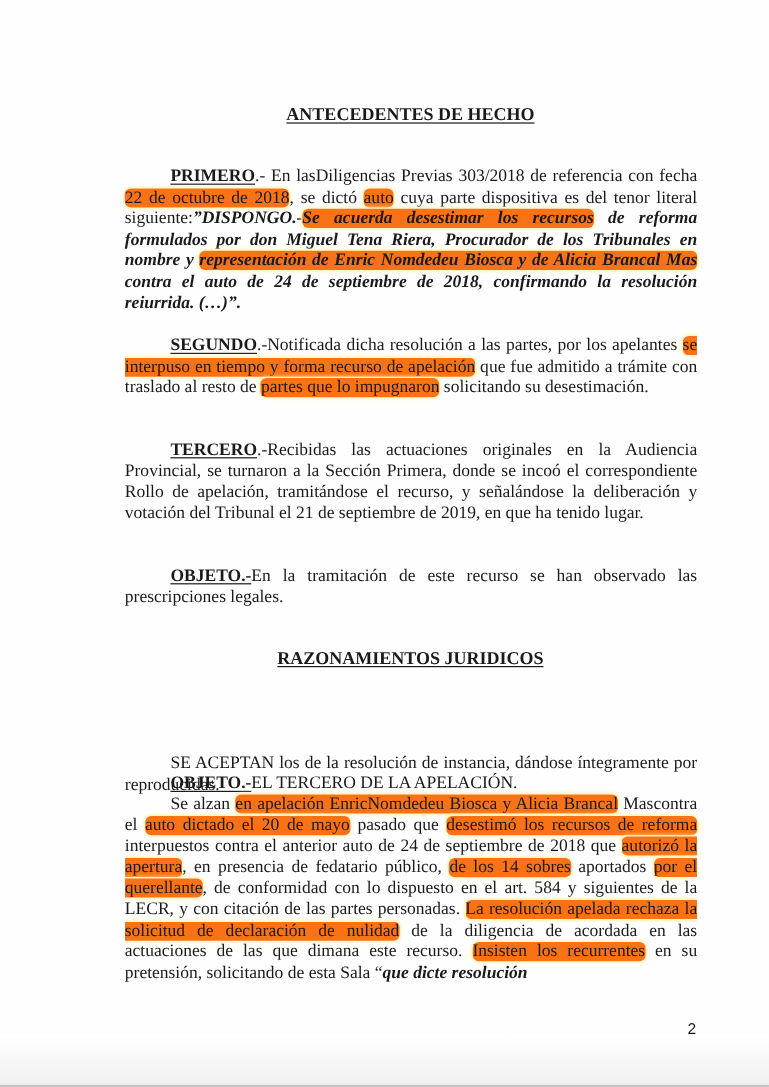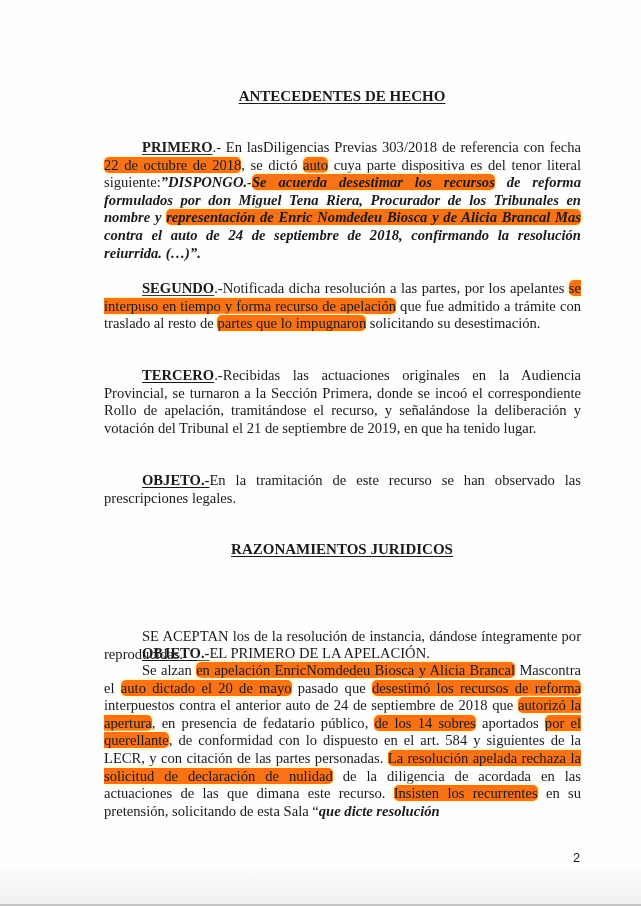--- a/index.html
+++ b/index.html
@@ -37,16 +37,16 @@
 <div class="heading" style="top:88px;">ANTECEDENTES DE HECHO</div>
 
 <div class="para" style="top:139px;"><span class="first"></span><span class="lbl">PRIMERO</span><span>.- En lasDiligencias Previas 303/2018 de referencia con fecha </span><span class="hl">22 de octubre de 2018</span><span>, se dictó </span><span class="hl">auto</span><span> cuya parte dispositiva es del tenor literal siguiente:</span><span class="it">”DISPONGO.-</span><span class="it hl">Se acuerda desestimar los recursos</span><span class="it"> de reforma formulados por don Miguel Tena Riera, Procurador de los Tribunales en nombre y </span><span class="it hl">representación de Enric Nomdedeu Biosca y de Alicia Brancal Mas</span><span class="it"> contra el auto de 24 de septiembre de 2018, confirmando la resolución reiurrida. (…)”.</span></div>
 <div class="para" style="top:280px;"><span class="first"></span><span class="lbl">SEGUNDO</span><span>.-Notificada dicha resolución a las partes, por los apelantes </span><span class="hl">se interpuso en tiempo y forma recurso de apelación</span><span> que fue admitido a trámite con traslado al resto de </span><span class="hl">partes que lo impugnaron</span><span> solicitando su desestimación.</span></div>
 <div class="para" style="top:367px;"><span class="first"></span><span class="lbl">TERCERO</span><span>.-Recibidas las actuaciones originales en la Audiencia Provincial, se turnaron a la Sección Primera, donde se incoó el correspondiente Rollo de apelación, tramitándose el recurso, y señalándose la deliberación y votación del Tribunal el 21 de septiembre de 2019, en que ha tenido lugar.</span></div>
 <div class="para" style="top:472px;"><span class="first"></span><span class="lbl">OBJETO.-</span><span>En la tramitación de este recurso se han observado las prescripciones legales.</span></div>
 
 <div class="heading" style="top:541px;">RAZONAMIENTOS JURIDICOS</div>
 
 <div class="para" style="top:628px;"><span class="first"></span><span>SE ACEPTAN los de la resolución de instancia, dándose íntegramente por reproducidas.</span></div>
-<div class="para" style="top:645px;"><span class="first"></span><span class="lbl">OBJETO.-</span><span>EL PRIMERO DE LA APELACIÓN.</span></div>
+<div class="para" style="top:645px;"><span class="first"></span><span class="lbl">OBJETO.-</span><span>EL TERCERO DE LA APELACIÓN.</span></div>
 <div class="para" style="top:662px;"><span class="first"></span><span>Se alzan </span><span class="hl">en apelación EnricNomdedeu Biosca y Alicia Brancal</span><span> Mascontra el </span><span class="hl">auto dictado el 20 de mayo</span><span> pasado que </span><span class="hl">desestimó los recursos de reforma</span><span> interpuestos contra el anterior auto de 24 de septiembre de 2018 que </span><span class="hl">autorizó la apertura</span><span>, en presencia de fedatario público, </span><span class="hl">de los 14 sobres</span><span> aportados </span><span class="hl">por el querellante</span><span>, de conformidad con lo dispuesto en el art. 584 y siguientes de la LECR, y con citación de las partes personadas. </span><span class="hl">La resolución apelada rechaza la solicitud de declaración de nulidad</span><span> de la diligencia de acordada en las actuaciones de las que dimana este recurso. </span><span class="hl">Insisten los recurrentes</span><span> en su pretensión, solicitando de esta Sala “</span><span class="it">que dicte resolución</span></div>
 
 <div class="page-num">2</div>
 
 </body></html>

